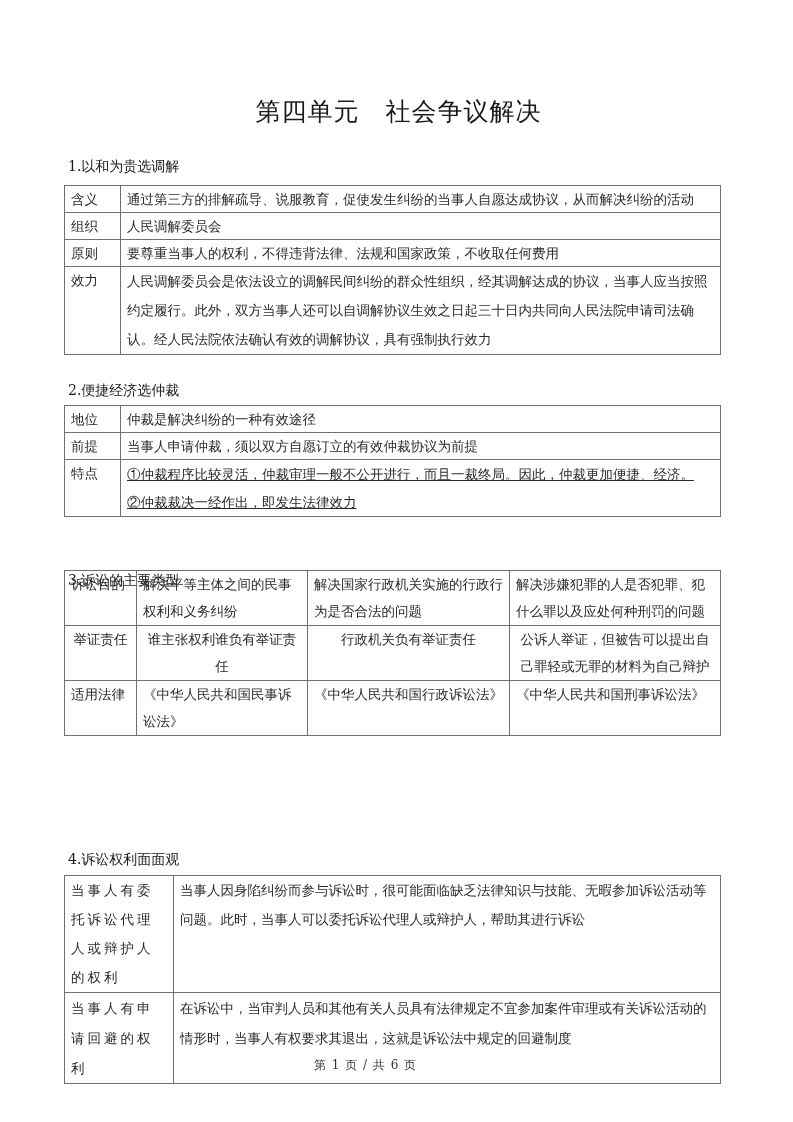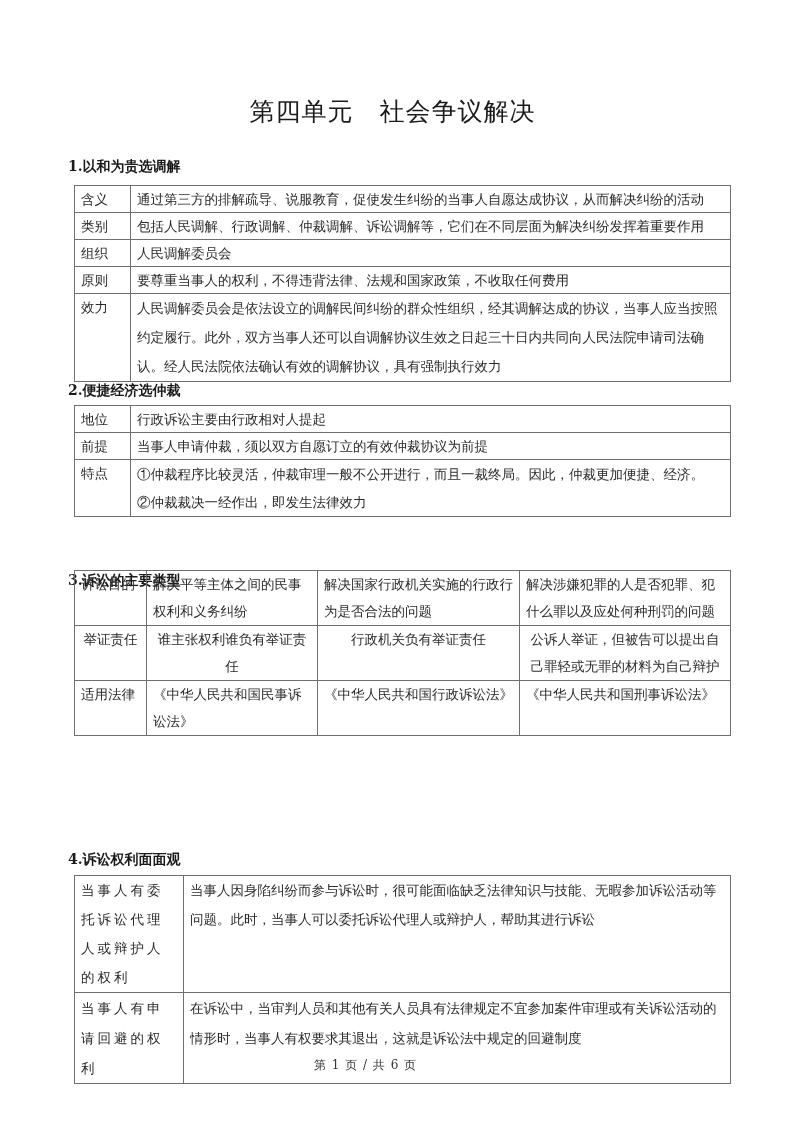--- a/index.html
+++ b/index.html
@@ -2,31 +2,31 @@
 <html><head>
 <meta charset="utf-8">
 <style>
   html, body { margin: 0; padding: 0; background: #ffffff; }
   body {
     width: 793px; height: 1122px; position: relative; overflow: hidden;
     font-family: "DejaVu Serif", "Liberation Serif", serif;
     color: #222222;
   }
   .page-title {
-    position: absolute; left: 4px; width: 777px; top: 95px;
+    position: absolute; left: 10px; width: 777px; top: 95px;
     text-align: center; font-size: 25px; letter-spacing: 1px; color: #1a1a1a;
     white-space: pre;
   }
   .section-heading {
-    position: absolute; left: 68px; font-size: 14px; font-weight: bold; color: #1a1a1a;
+    position: absolute; left: 68px; font-size: 14px; font-weight: normal; color: #1a1a1a;
   }
   table.doc {
     position: absolute; left: 64px; width: 657px;
     border-collapse: collapse; table-layout: fixed;
-    font-size: 13.5px; line-height: 26px; color: #2a2a2a; margin-left: 10px;
+    font-size: 13.5px; line-height: 26px; color: #2a2a2a;
   }
   table.doc td {
     border: 1px solid #6f6f6f; padding: 0 6px 0 6px; vertical-align: top;
     word-break: break-all;
   }
   table.doc td.label { padding-left: 6px; }
   td.mid { vertical-align: middle; }
   .spaced { letter-spacing: 3px; }
   .footer {
     position: absolute; left: 0; width: 731px; top: 1057px;
@@ -43,24 +43,20 @@
   <colgroup>
       <col style="width:56px">
       <col>
     </colgroup>
   <tbody>
       <tr>
     <td class="label">含义</td>
     <td>通过第三方的排解疏导、说服教育，促使发生纠纷的当事人自愿达成协议，从而解决纠纷的活动</td>
   </tr>
   <tr>
-    <td class="label">类别</td>
-    <td>包括人民调解、行政调解、仲裁调解、诉讼调解等，它们在不同层面为解决纠纷发挥着重要作用</td>
-  </tr>
-  <tr>
     <td class="label">组织</td>
     <td>人民调解委员会</td>
   </tr>
   <tr>
     <td class="label">原则</td>
     <td>要尊重当事人的权利，不得违背法律、法规和国家政策，不收取任何费用</td>
   </tr>
   <tr>
     <td class="label">效力</td>
     <td style="line-height:29px;">人民调解委员会是依法设立的调解民间纠纷的群众性组织，经其调解达成的协议，当事人应当按照约定履行。此外，双方当事人还可以自调解协议生效之日起三十日内共同向人民法院申请司法确认。经人民法院依法确认有效的调解协议，具有强制执行效力</td>
@@ -70,29 +66,29 @@
 
 <div class="section-heading" style="top:382px;">2.便捷经济选仲裁</div>
 <table class="doc" style="top:405px;">
   <colgroup>
       <col style="width:56px">
       <col>
     </colgroup>
   <tbody>
       <tr>
     <td class="label">地位</td>
-    <td>行政诉讼主要由行政相对人提起</td>
+    <td>仲裁是解决纠纷的一种有效途径</td>
   </tr>
   <tr>
     <td class="label">前提</td>
     <td>当事人申请仲裁，须以双方自愿订立的有效仲裁协议为前提</td>
   </tr>
   <tr>
     <td class="label">特点</td>
-    <td style="line-height:28px;">
+    <td style="line-height:28px;text-decoration:underline;">
       <div>①仲裁程序比较灵活，仲裁审理一般不公开进行，而且一裁终局。因此，仲裁更加便捷、经济。</div>
       <div>②仲裁裁决一经作出，即发生法律效力</div>
     </td>
   </tr>
 </tbody>
   </table>
 
 <div class="section-heading" style="top:572px;">3.诉讼的主要类型</div>
 <table class="doc" style="top:570px;">
   <colgroup>

